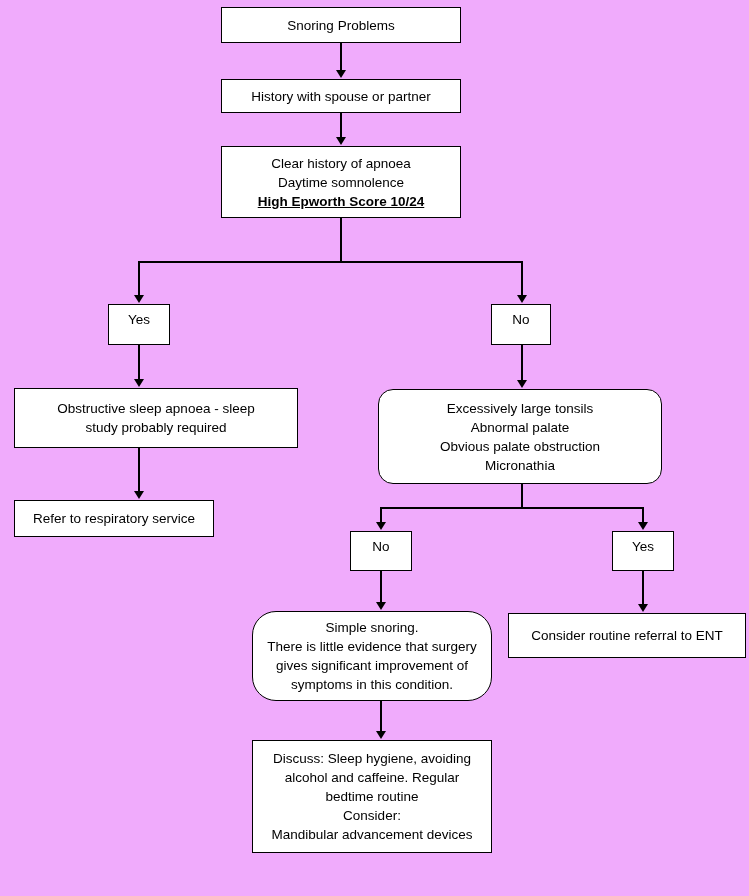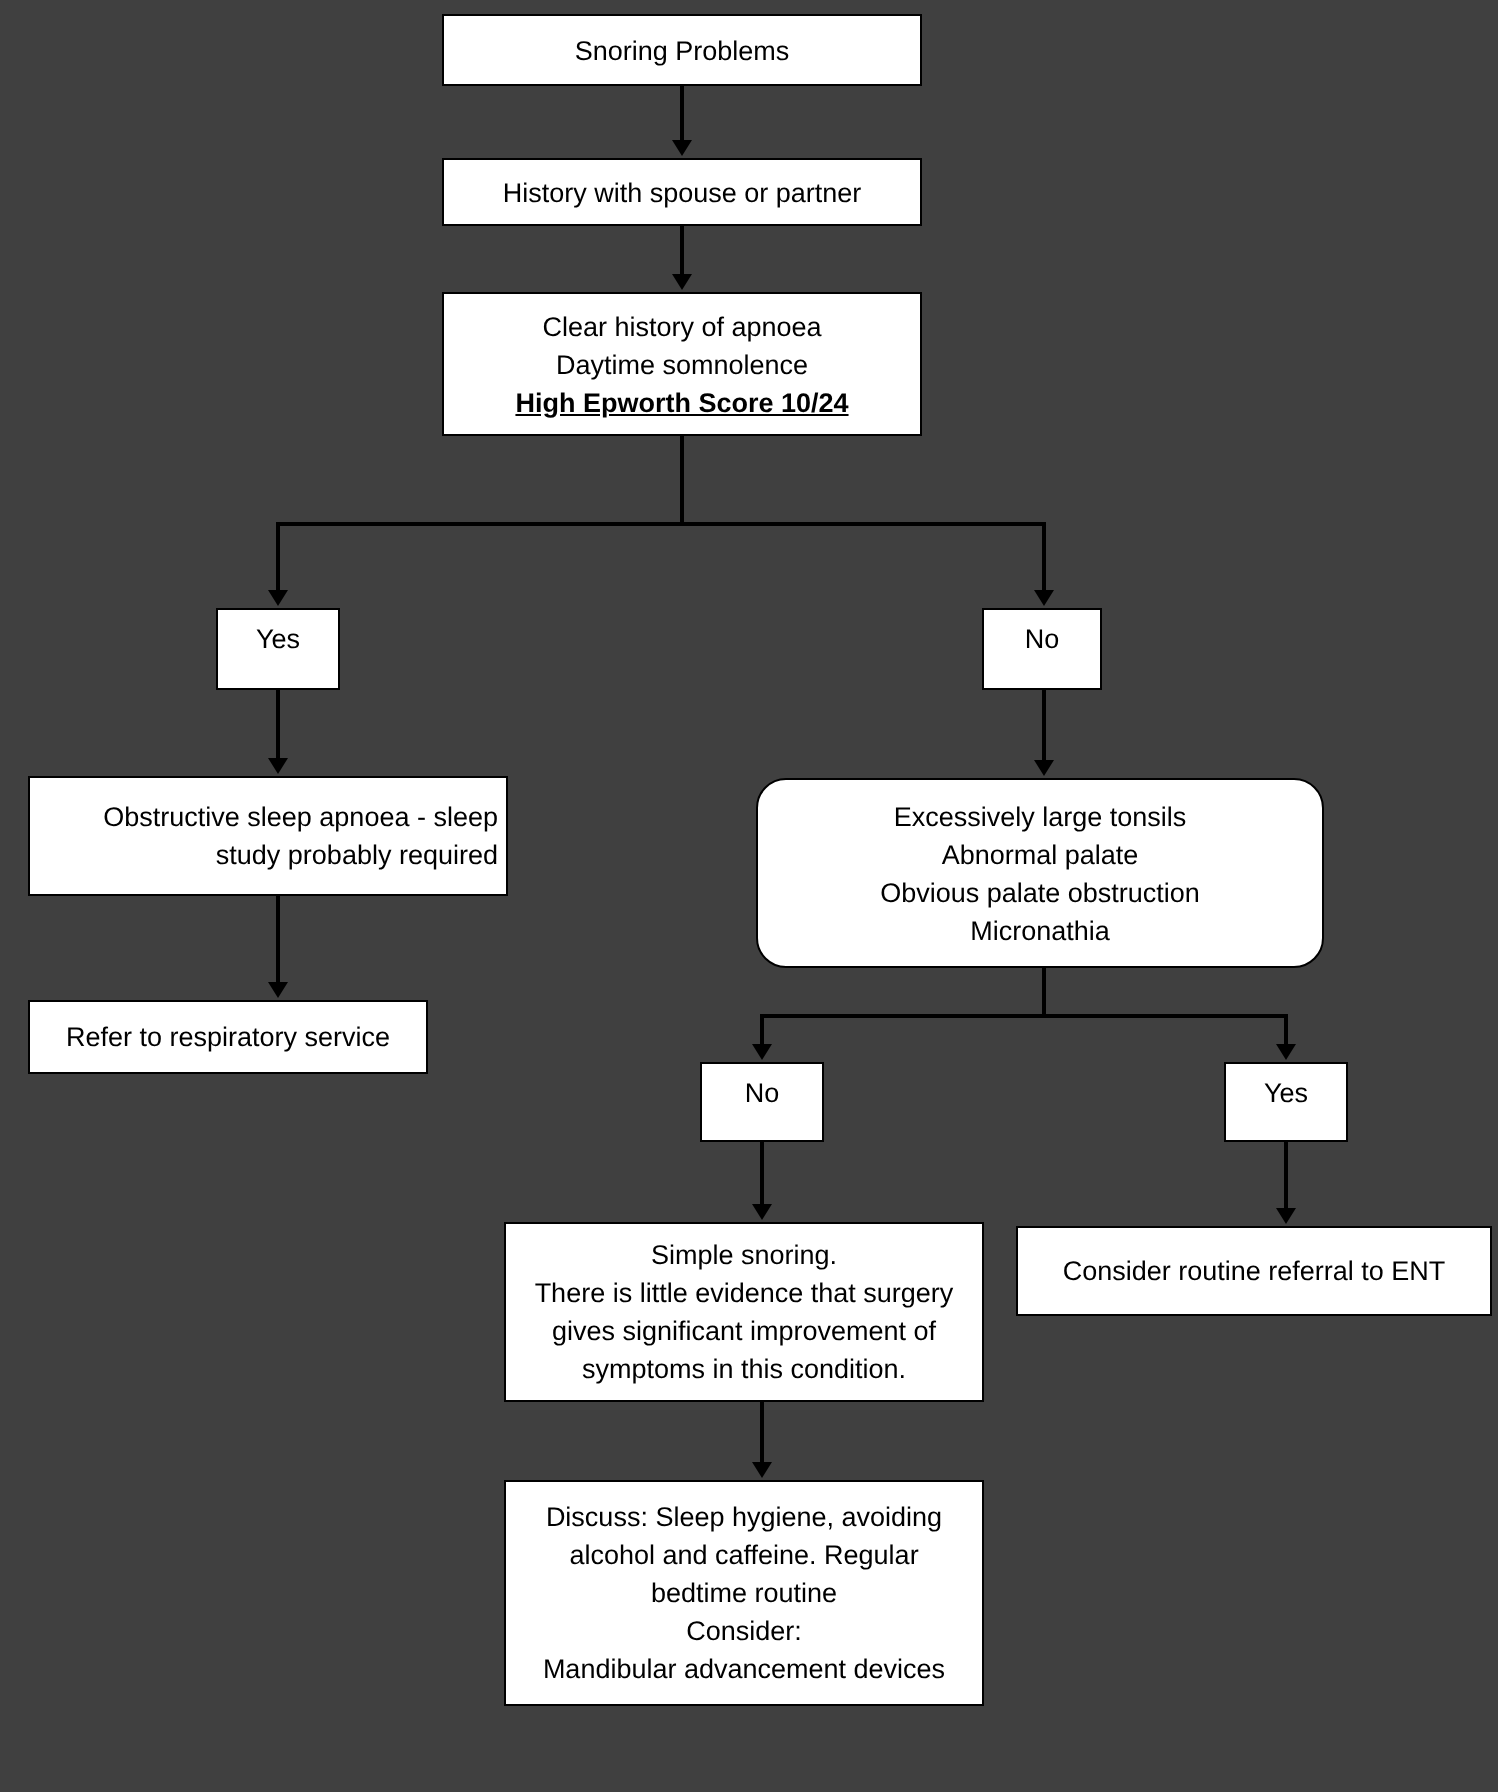--- a/index.html
+++ b/index.html
@@ -5,21 +5,21 @@
 <style>
   html, body {
     margin: 0;
     padding: 0;
     background: #ffffff;
   }
   #canvas {
     position: relative;
     width: 749px;
     height: 896px;
-    background: #404040;
+    background: #f0abfc;
     font-family: "Liberation Sans", sans-serif;
     overflow: hidden;
   }
   .node {
     position: absolute;
     box-sizing: border-box;
     border: 1.6px solid #000000;
     background: #ffffff;
     display: flex;
     align-items: center;
@@ -134,21 +134,21 @@
       <span class="ln">Yes</span>
     </span>
   </div>
 
   <div class="node decision" style="left:491px; top:304px; width:60px; height:41px;">
     <span class="lines">
       <span class="ln">No</span>
     </span>
   </div>
 
-  <div class="node" style="left:14px; top:388px; width:240px; height:60px;text-align:right;">
+  <div class="node" style="left:14px; top:388px; width:284px; height:60px;">
     <span class="lines">
       <span class="ln">Obstructive sleep apnoea - sleep</span>
       <span class="ln">study probably required</span>
     </span>
   </div>
 
   <div class="node" style="left:14px; top:500px; width:200px; height:37px;">
     <span class="lines">
       <span class="ln">Refer to respiratory service</span>
     </span>
@@ -168,21 +168,21 @@
       <span class="ln">No</span>
     </span>
   </div>
 
   <div class="node decision" style="left:612px; top:531px; width:62px; height:40px;">
     <span class="lines">
       <span class="ln">Yes</span>
     </span>
   </div>
 
-  <div class="node" style="left:252px; top:611px; width:240px; height:90px;">
+  <div class="node" style="left:252px; top:611px; width:240px; height:90px;border-radius:24px;">
     <span class="lines">
       <span class="ln">Simple snoring.</span>
       <span class="ln">There  is little evidence that surgery</span>
       <span class="ln">gives significant improvement of</span>
       <span class="ln">symptoms in this condition.</span>
     </span>
   </div>
 
   <div class="node" style="left:508px; top:613px; width:238px; height:45px;">
     <span class="lines">

